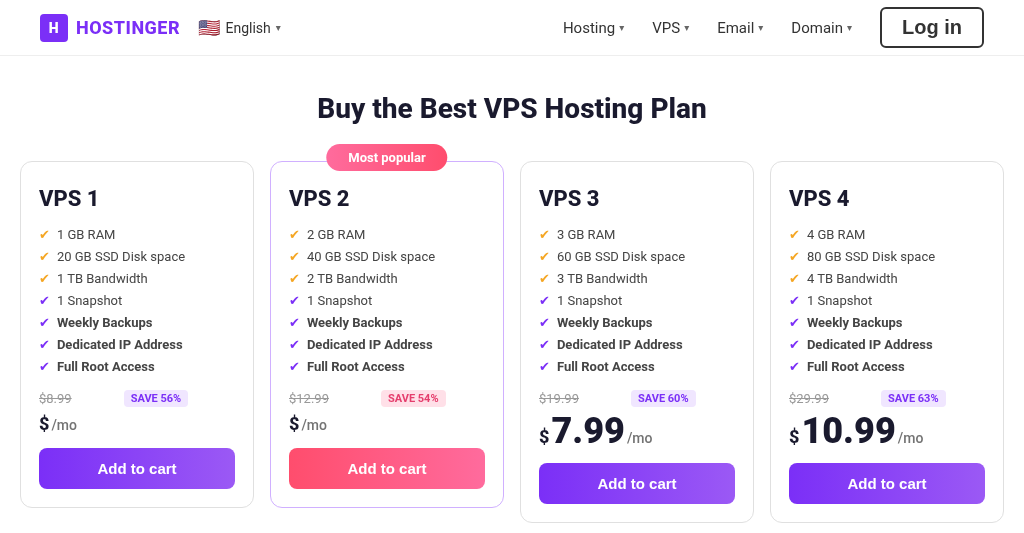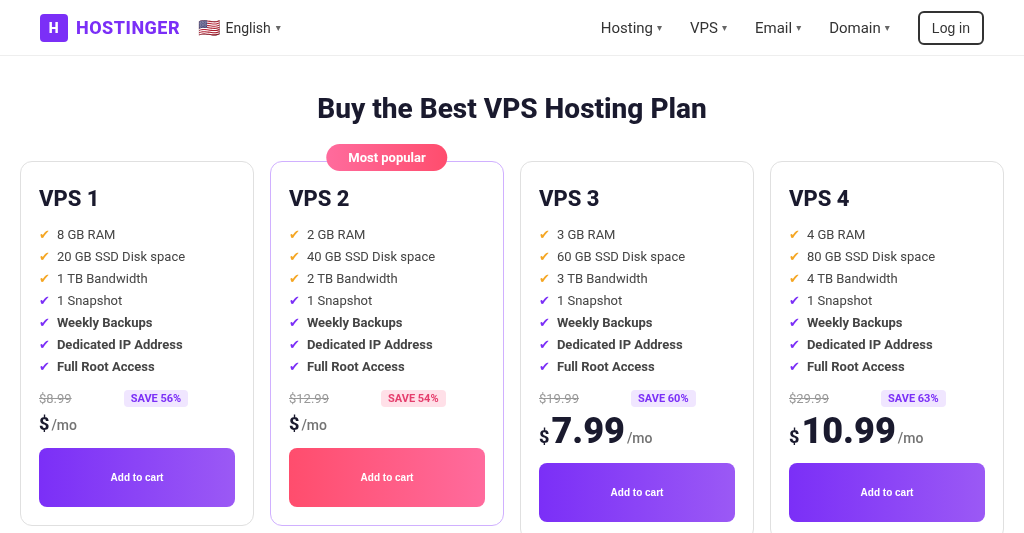--- a/index.html
+++ b/index.html
@@ -23,22 +23,22 @@
     }
     .lang-selector { display: flex; align-items: center; gap: 5px; cursor: pointer; font-size: 14px; color: #333; }
     .flag { font-size: 18px; }
     .header-nav { display: flex; align-items: center; gap: 28px; }
     .nav-item {
       display: flex; align-items: center; gap: 4px;
       font-size: 15px; color: #333; cursor: pointer; text-decoration: none;
     }
     .chevron { font-size: 10px; color: #666; }
     .login-btn {
-      padding: 7px 12px; border: 2px solid #333; border-radius: 6px;
-      background: transparent; font-size: 14px; font-weight: 400; cursor: pointer;
+      padding: 7px 20px; border: 2px solid #333; border-radius: 6px;
+      background: transparent; font-size: 20px; font-weight: 700; cursor: pointer;
       color: #333;
     }
 
     
     .main { padding: 36px 20px 20px; max-width: 1024px; margin: 0 auto; }
     .page-title {
       text-align: center; font-size: 28px; font-weight: 800; color: #1a1a2e;
       margin-bottom: 36px;
     }
 
@@ -92,22 +92,22 @@
       padding: 2px 7px; border-radius: 4px; margin-left: 44px;
     }
     .save-badge.pink { background: #ffe0e8; color: #e53e6d; }
     .price-row { display: flex; align-items: baseline; gap: 2px; margin-bottom: 14px; }
     .currency { font-size: 18px; font-weight: 800; color: #1a1a2e; }
     .price-value { font-size: 36px; font-weight: 900; color: #1a1a2e; line-height: 1; }
     .price-period { font-size: 14px; color: #737373; font-weight: 500; }
 
     
     .add-to-cart-btn {
-      width: 100%; padding: 24px; border-radius: 8px;
-      font-size: 10px; font-weight: 700; cursor: pointer;
+      width: 100%; padding: 12px; border-radius: 8px;
+      font-size: 15px; font-weight: 700; cursor: pointer;
       border: none; color: #fff;
       background: linear-gradient(90deg, #7b2ff7, #9b59f5);
     }
     .add-to-cart-btn.pink-btn {
       background: linear-gradient(90deg, #ff4d6d, #ff6b9d);
     }
   </style>
 </head>
 <body>
 
@@ -148,21 +148,21 @@
 <main class="main">
   <h1 class="page-title">Buy the Best VPS Hosting Plan</h1>
 
   <div class="plans-grid">
 
     <div class="plan-card">
       <div class="plan-title">VPS 1</div>
       <ul class="feature-list">
         <li class="feature-item">
           <span class="check-icon check-yellow">✔</span>
-          <span>8 GB RAM</span>
+          <span>1 GB RAM</span>
         </li>
         <li class="feature-item">
           <span class="check-icon check-yellow">✔</span>
           <span>20 GB SSD Disk space</span>
         </li>
         <li class="feature-item">
           <span class="check-icon check-yellow">✔</span>
           <span>1 TB Bandwidth</span>
         </li>
         <li class="feature-item">

